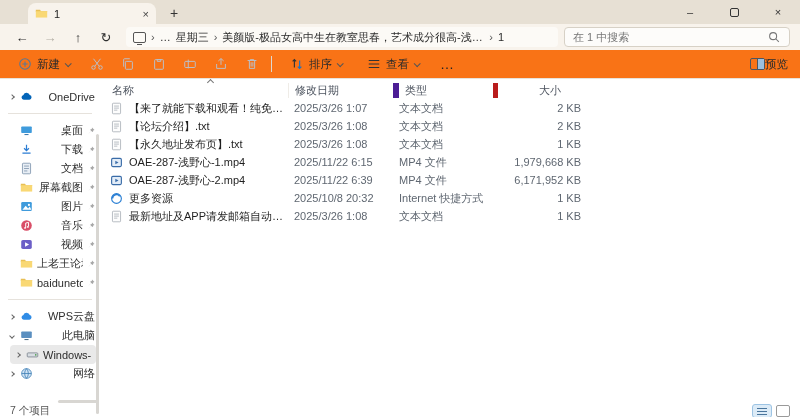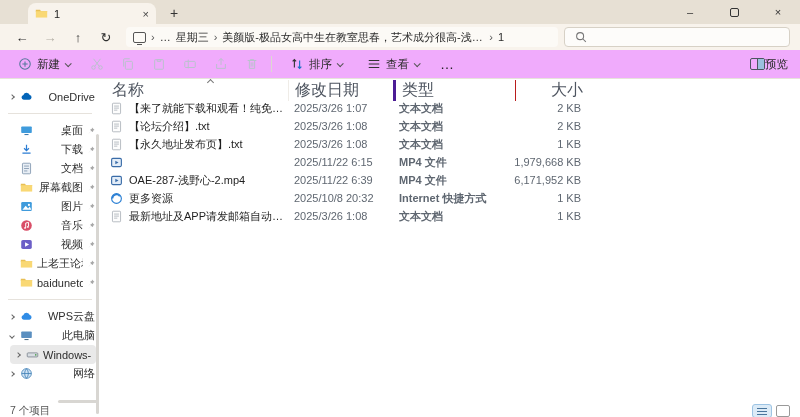--- a/index.html
+++ b/index.html
@@ -27,21 +27,21 @@
   .crumb-sep { color:#555; font-size:11px; }
   .crumb { color:#2c2c2c; }
   .crumb-long { max-width:262px; overflow:hidden; text-overflow:ellipsis; }
   .monitor-ic { width:13px; height:11px; border:1px solid #555; border-radius:2px; position:relative; flex:none; }
   .monitor-ic:after { content:""; position:absolute; left:3px; right:3px; bottom:-3px; height:1px; background:#555; }
   .searchbox { margin-left:auto; width:226px; height:20px; background:#fdfcfa; border:1px solid #d7d1c6; border-radius:4px;
                display:flex; align-items:center; padding:0 8px; }
   .search-ph { flex:1; font-size:11px; color:#767676; }
 
   
-  .toolbar { height:29px; background:#f0abfc; border-bottom:1px solid #e7e3db; display:flex; align-items:center;
+  .toolbar { height:29px; background:#f97316; border-bottom:1px solid #e7e3db; display:flex; align-items:center;
              padding:0 12px; font-size:11.5px; color:#2b2b2b; }
   .tb-btn { display:flex; align-items:center; gap:5px; padding:0 5px; }
   .tb-ic { display:inline-flex; width:15px; height:15px; align-items:center; justify-content:center; }
   .tb-ic svg { width:14px; height:14px; }
   .disabled-ic svg { stroke:#b9c2cc; }
   .tb-group { display:flex; align-items:center; gap:16px; margin-left:14px; }
   .tb-sep { width:1px; height:16px; background:#ddd8d0; margin:0 12px; }
   .chev-down { width:5px; height:5px; border-right:1px solid #555; border-bottom:1px solid #555;
                transform:rotate(45deg) translateY(-1px); display:inline-block; }
   .more-dots { font-size:14px; letter-spacing:1px; color:#222; margin-left:16px; }
@@ -65,31 +65,31 @@
   .side-label { flex:1; overflow:hidden; text-overflow:clip;text-align:right; }
   .pin { width:8px; height:8px; flex:none; opacity:.75; }
   .side-sep { height:1px; background:#e6e2dc; margin:7px 8px; }
   .sb-vtrack { position:absolute; right:1px; top:55px; width:3px; height:280px; background:#d8d6d2; border-radius:2px; }
   .sb-htrack { position:absolute; left:58px; bottom:1px; width:40px; height:3px; background:#d8d6d2; border-radius:2px; }
 
   
   .content { flex:1; position:relative; padding-top:3px; }
   .sort-caret { position:absolute; left:108px; top:1px; width:5px; height:5px;
                 border-left:1px solid #777; border-top:1px solid #777; transform:rotate(45deg); }
-  .cols { display:flex; height:17px; align-items:center; font-size:16px; color:#4e5560; }
+  .cols { display:flex; height:17px; align-items:center; font-size:11px; color:#4e5560; }
   .col-name { width:188px; padding-left:12px; }
   .col-date { width:105px; border-left:1px solid #efece7; padding-left:6px; }
-  .col-type { width:100px; border-left:3px solid #4c1d95; padding-left:6px; }
-  .col-size { width:74px; border-left:1px solid #b91c1c; text-align:right; padding-right:6px;margin-left:22px; }
+  .col-type { width:100px; border-left:6px solid #4c1d95; padding-left:6px; }
+  .col-size { width:74px; border-left:5px solid #b91c1c; text-align:right; padding-right:6px; }
   .frow { display:flex; height:18px; align-items:center; font-size:11px; }
   .fname { width:188px; padding-left:10px; display:flex; align-items:center; gap:6px; color:#1f1f1f;
            white-space:nowrap; overflow:hidden; }
   .fname span { overflow:hidden; text-overflow:ellipsis; }
   .fdate { width:105px; padding-left:6px; color:#5f6771; }
-  .ftype { width:100px; padding-left:6px; color:#5f6771;font-weight:bold; }
+  .ftype { width:100px; padding-left:6px; color:#5f6771; }
   .fsize { width:74px; text-align:right; padding-right:6px; color:#5f6771;margin-left:20px; }
   .file-ic { width:13px; height:13px; flex:none; display:inline-flex; }
   .file-ic svg { width:13px; height:13px; }
 
   
   .statusbar { height:14px; display:flex; align-items:center; padding:0 10px; font-size:10.5px; color:#555; }
   .view-toggles { margin-left:auto; display:flex; gap:4px; align-items:center; }
   .vt-details { width:20px; height:14px; background:#dcebf7; border:1px solid #9dc4e4; border-radius:3px;
                 display:flex; flex-direction:column; justify-content:center; gap:2px; padding:0 4px; }
   .vt-details i { display:block; height:1px; background:#49759c; }
@@ -130,20 +130,21 @@
       <span class="monitor-ic"></span>
       <span class="crumb-sep">›</span>
       <span class="crumb">…</span>
       <span class="crumb">星期三</span>
       <span class="crumb-sep">›</span>
       <span class="crumb crumb-long">美颜版-极品女高中生在教室思春，艺术成分很高-浅野 [2V+7.77G]</span>
       <span class="crumb-sep">›</span>
       <span class="crumb">1</span>
     </div>
     <div class="searchbox">
+      <span class="search-ph">在 1 中搜索</span>
       <span class="tb-ic">
         <svg viewBox="0 0 16 16" fill="none" stroke="#777" stroke-width="1.2">
             <circle cx="7" cy="7" r="4"></circle>
             <path d="M10 10l3.5 3.5"></path>
           </svg>
       </span>
     </div>
   </div>
 
   <div class="toolbar">
@@ -463,20 +464,21 @@
         <span class="fsize">1 KB</span>
       </div>
       <div class="frow">
         <span class="fname">
             <span class="file-ic">
               <svg viewBox="0 0 16 16">
                 <rect x="2" y="3" width="12" height="10" rx="1.5" fill="#e3edf8" stroke="#3a6ca8" stroke-width="1.4"></rect>
                 <path fill="#3a6ca8" d="M6.5 5.8l4 2.2-4 2.2z"></path>
               </svg>
             </span>
+            <span>OAE-287-浅野心-1.mp4</span>
           </span>
         <span class="fdate">2025/11/22 6:15</span>
         <span class="ftype">MP4 文件</span>
         <span class="fsize">1,979,668 KB</span>
       </div>
       <div class="frow">
         <span class="fname">
             <span class="file-ic">
               <svg viewBox="0 0 16 16">
                 <rect x="2" y="3" width="12" height="10" rx="1.5" fill="#e3edf8" stroke="#3a6ca8" stroke-width="1.4"></rect>

